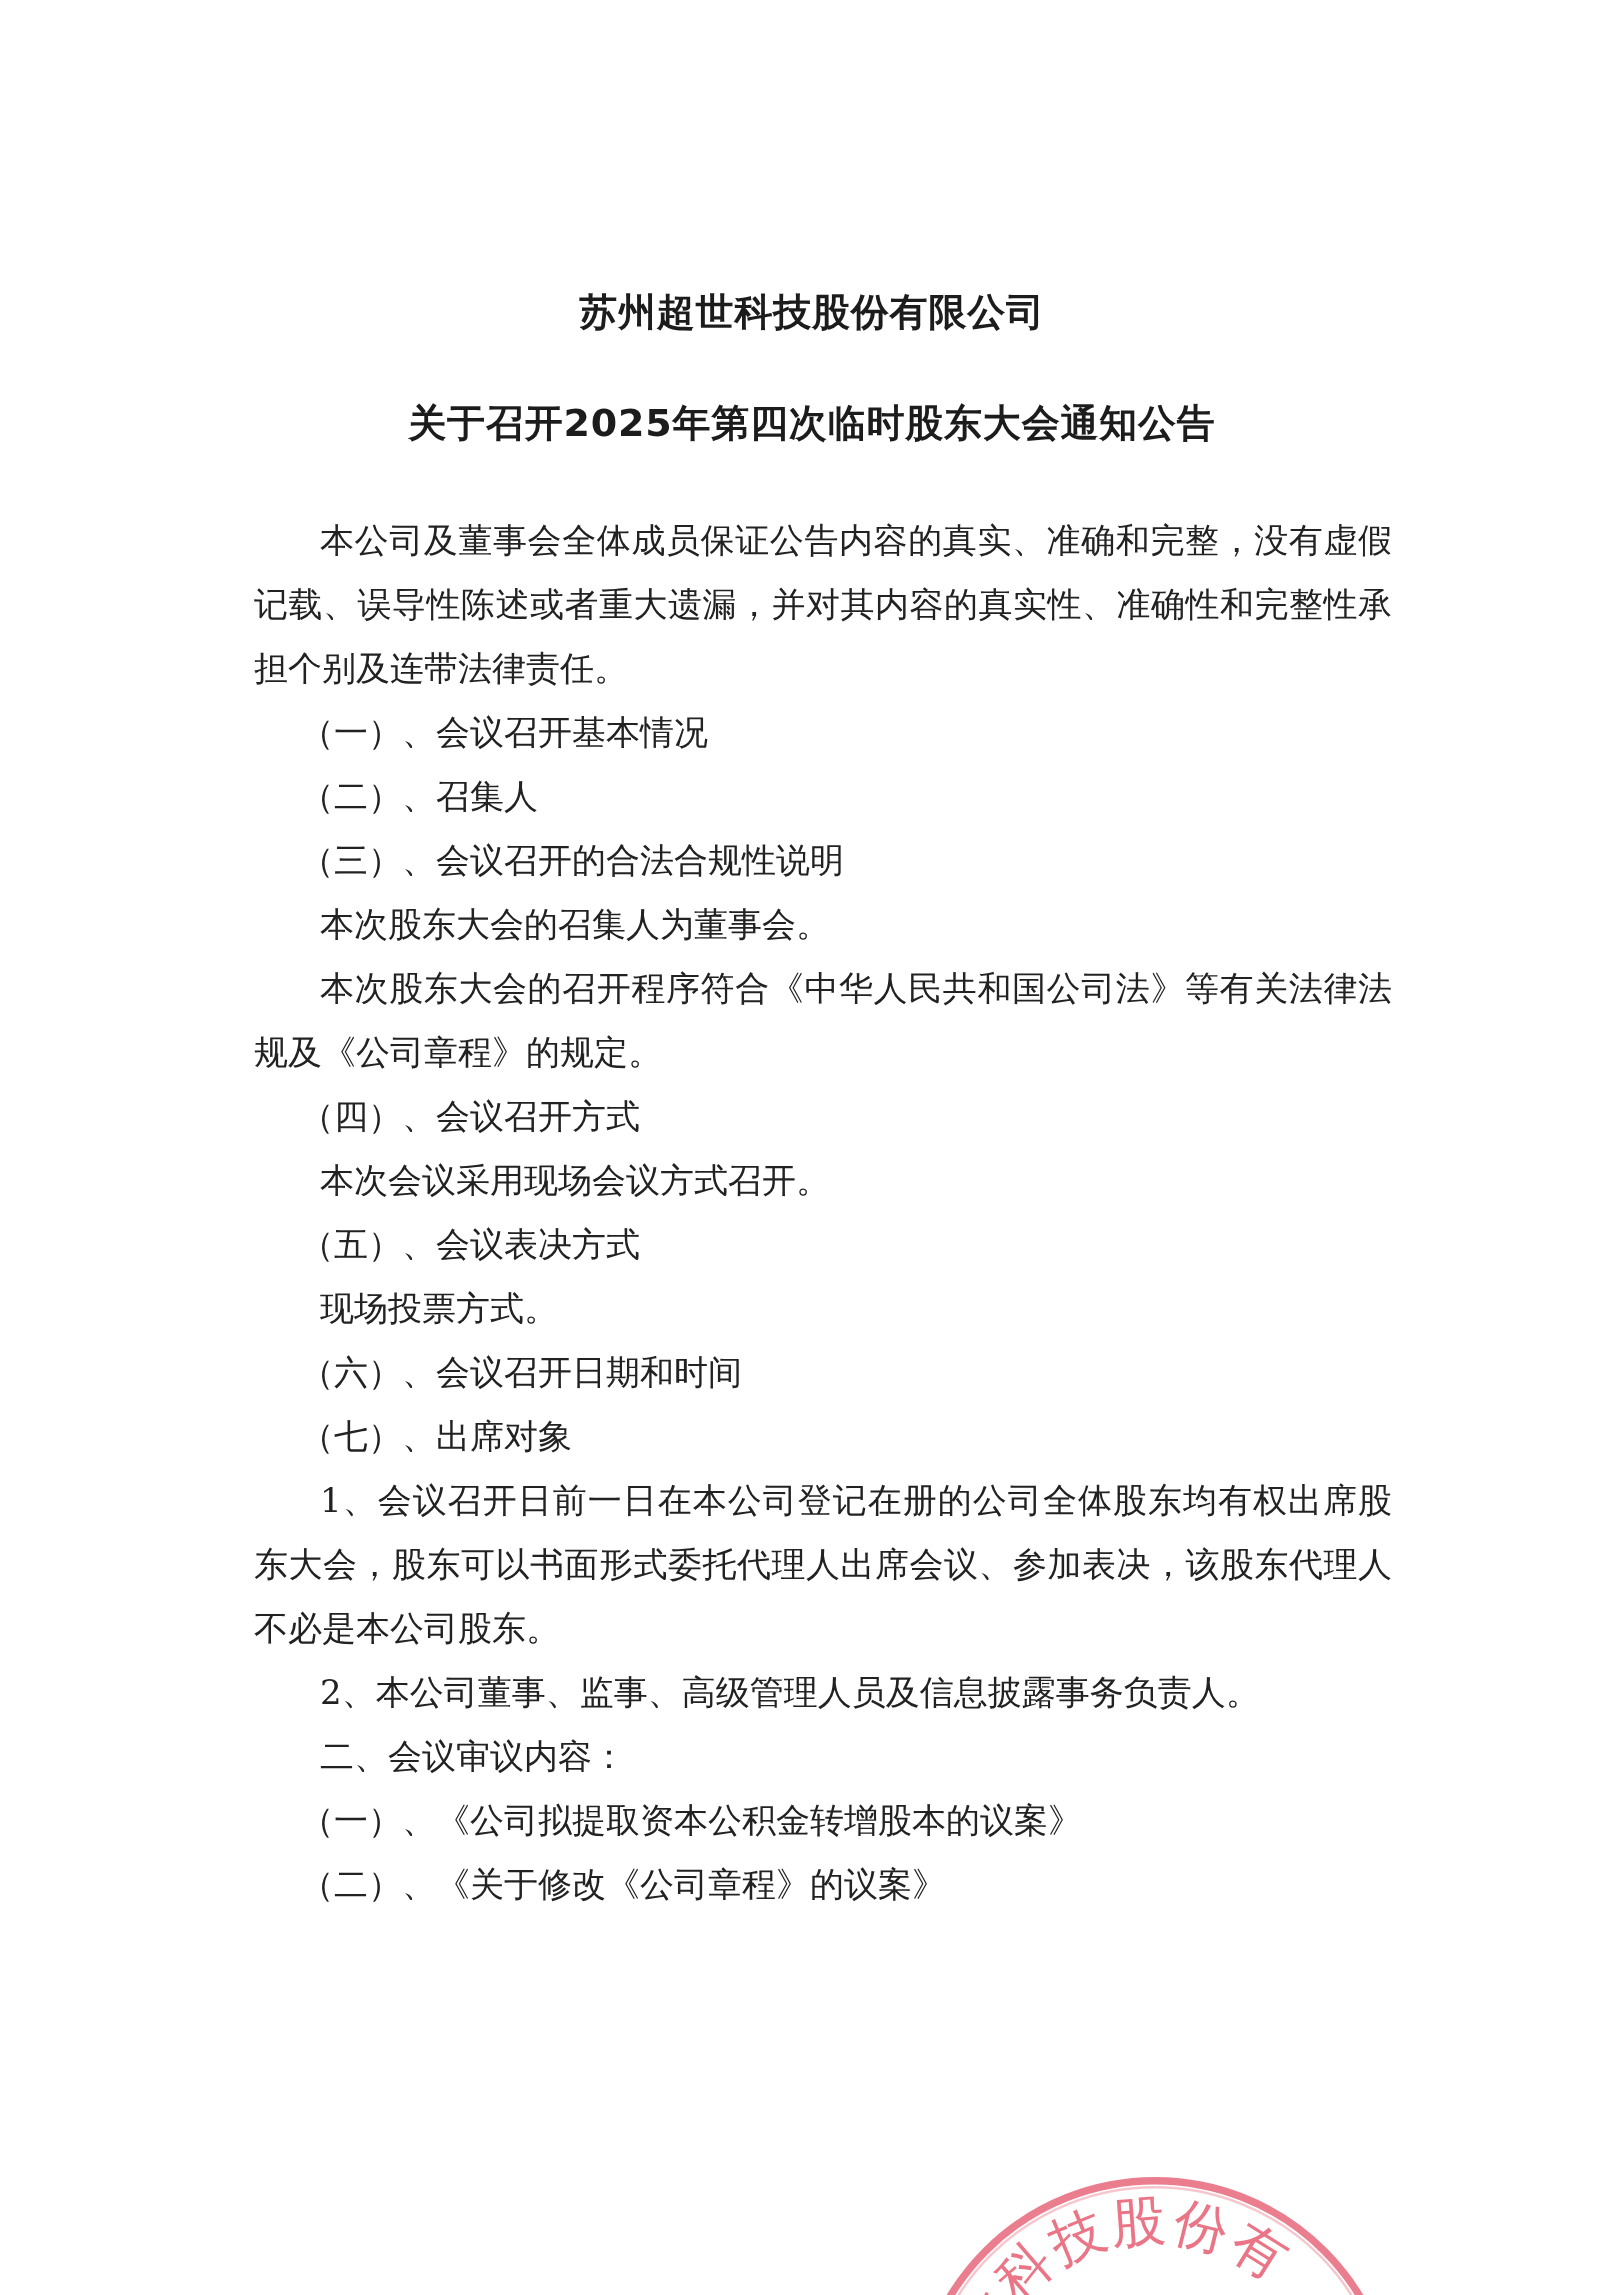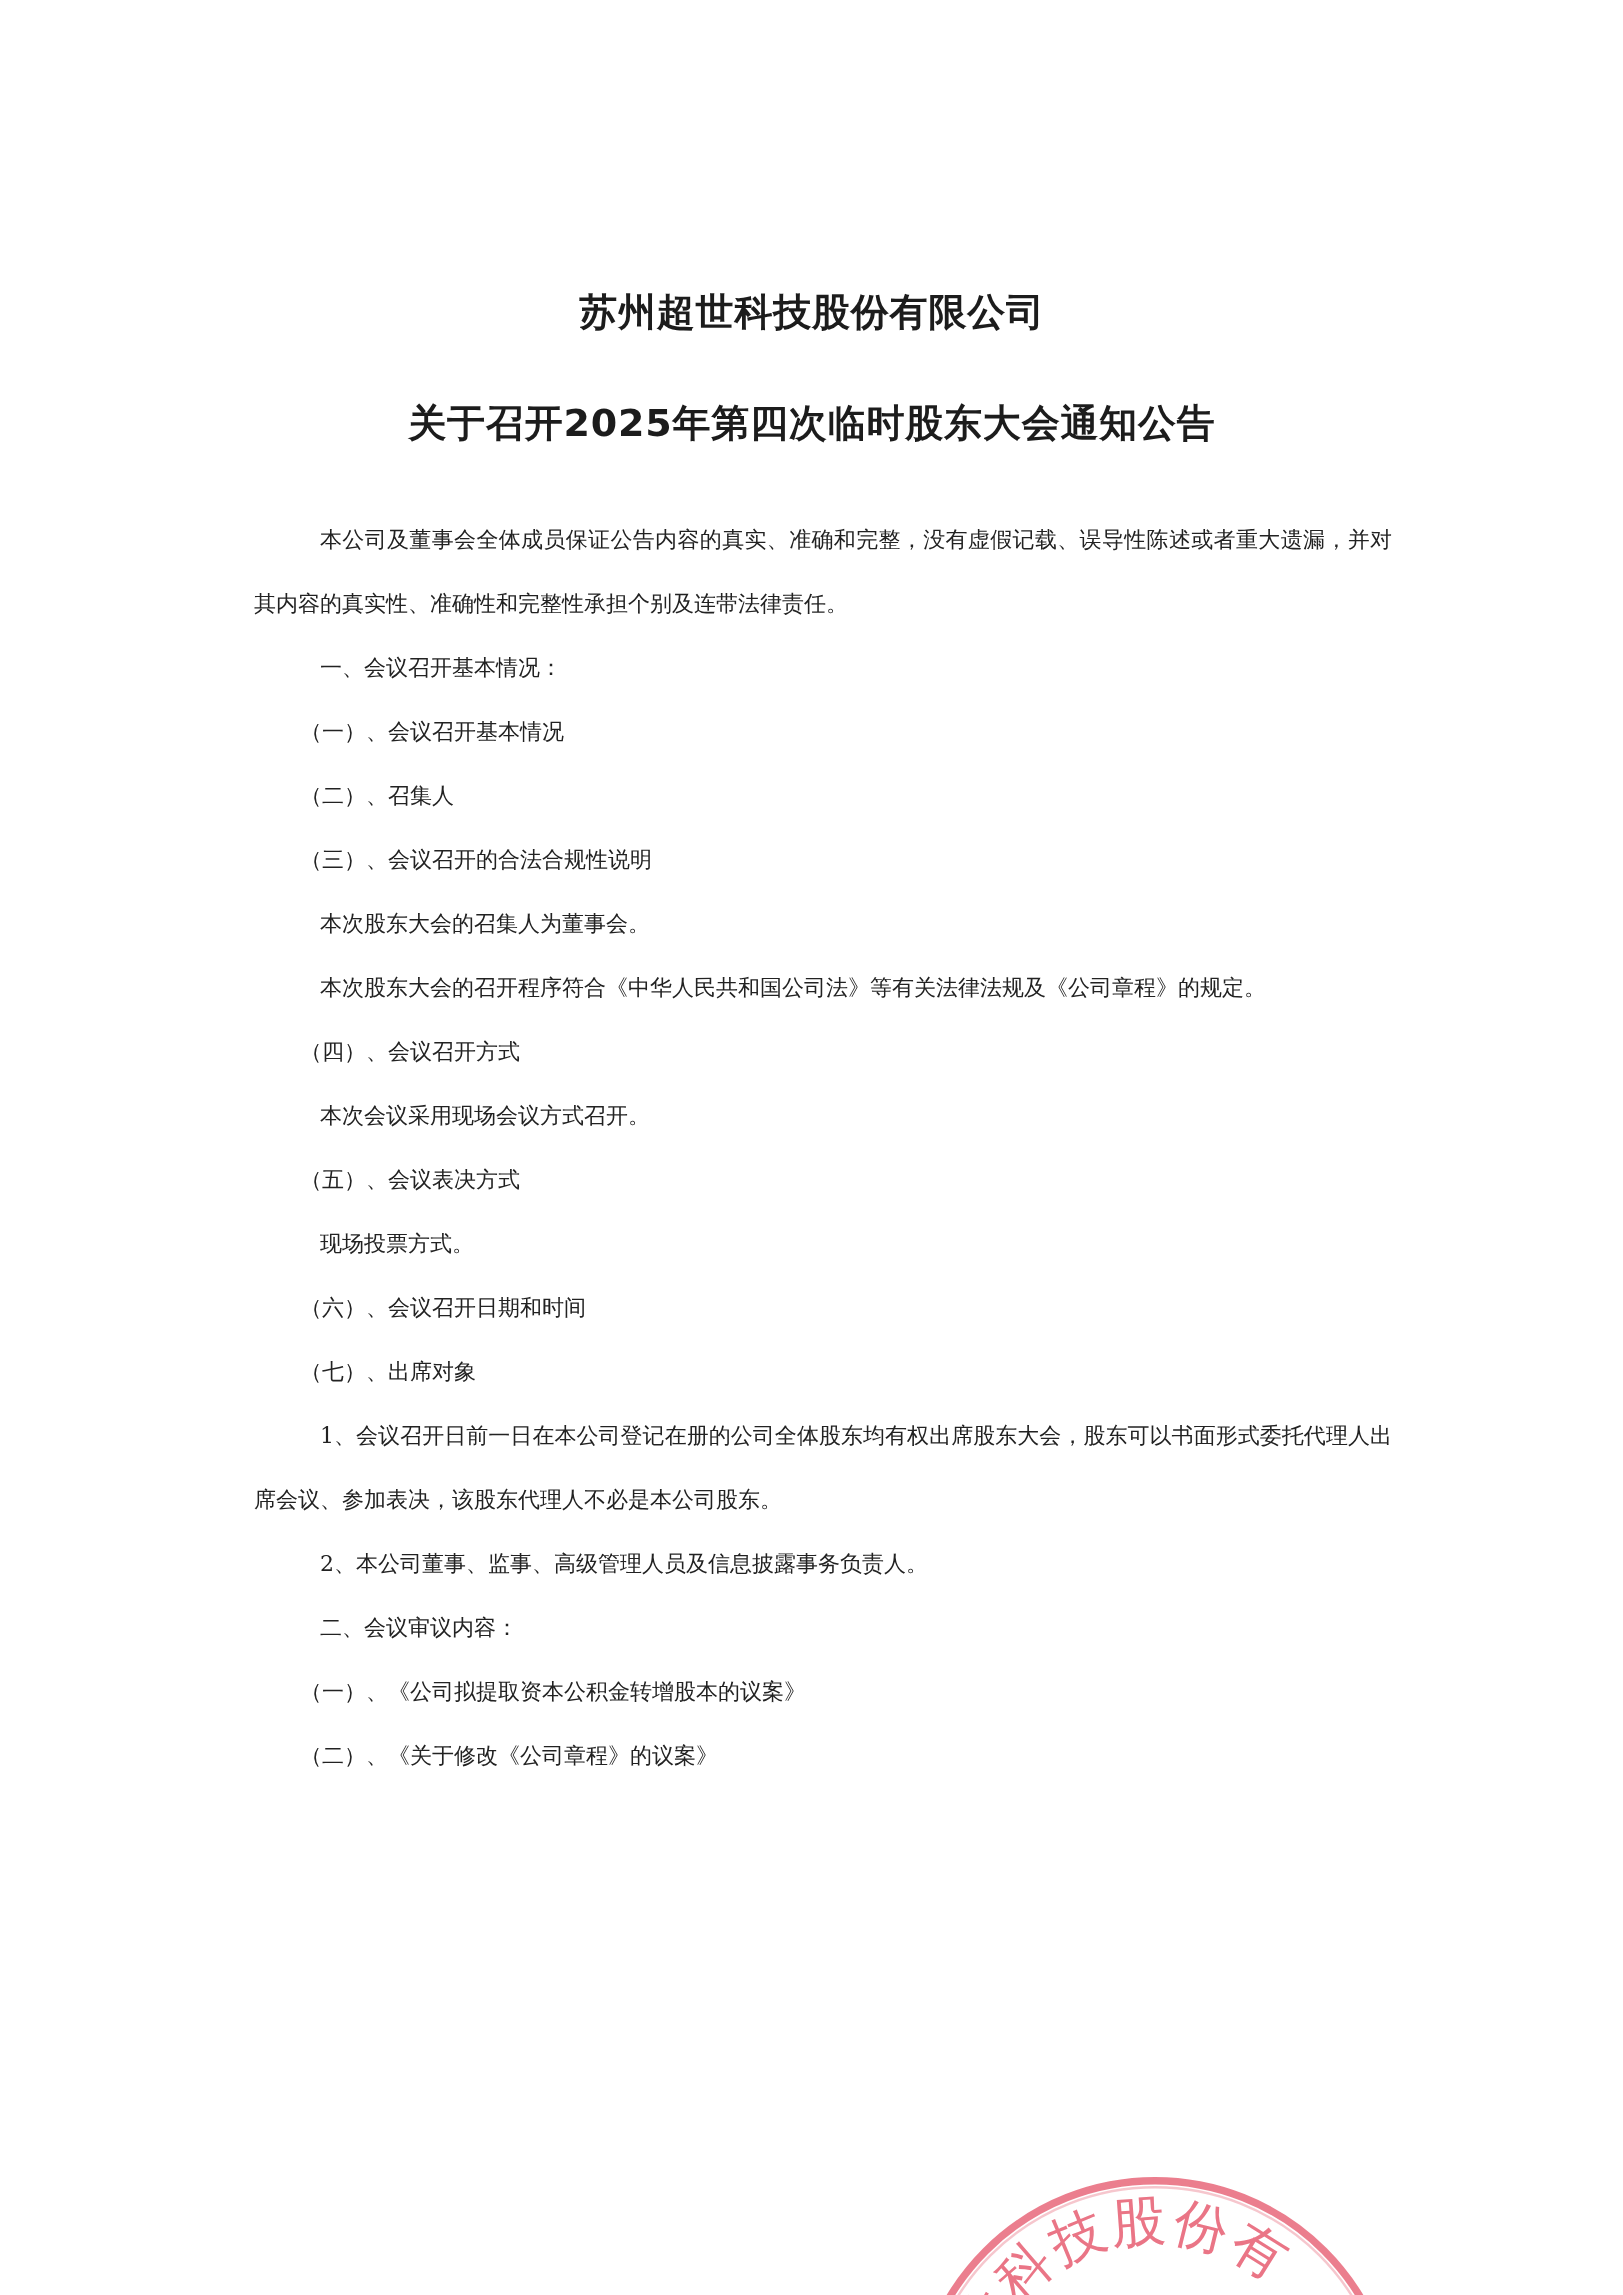--- a/index.html
+++ b/index.html
@@ -33,21 +33,21 @@
       letter-spacing: 0.8px;
     }
     .title-1 { top: 288px; font-size: 38px; line-height: 49px; }
     .title-2 { top: 375px; font-size: 38px; line-height: 49px; margin-top: 24px; }
 
     .body {
       position: absolute;
       left: 254px;
       top: 508px;
       width: 1138px;
-      font-size: 22px;
+      font-size: 34px;
       line-height: 64px;
       color: #222;
     }
     .para {
       margin: 0;
       padding: 0;
       text-align: justify;
       word-break: break-all;
     }
     .indent { text-indent: 66px; }
@@ -65,21 +65,20 @@
 </head>
 <body>
 
 <div class="page">
 
   <div class="title title-1">苏州超世科技股份有限公司</div>
   <div class="title title-2">关于召开2025年第四次临时股东大会通知公告</div>
 
   <div class="body">
     <p class="para indent">本公司及董事会全体成员保证公告内容的真实、准确和完整，没有虚假记载、误导性陈述或者重大遗漏，并对其内容的真实性、准确性和完整性承担个别及连带法律责任。</p>
-    <p class="para indent">一、会议召开基本情况：</p>
     <p class="para indent-half">（一）、会议召开基本情况</p>
     <p class="para indent-half">（二）、召集人</p>
     <p class="para indent-half">（三）、会议召开的合法合规性说明</p>
     <p class="para indent">本次股东大会的召集人为董事会。</p>
     <p class="para indent">本次股东大会的召开程序符合《中华人民共和国公司法》等有关法律法规及《公司章程》的规定。</p>
     <p class="para indent-half">（四）、会议召开方式</p>
     <p class="para indent">本次会议采用现场会议方式召开。</p>
     <p class="para indent-half">（五）、会议表决方式</p>
     <p class="para indent">现场投票方式。</p>
     <p class="para indent-half">（六）、会议召开日期和时间</p>

